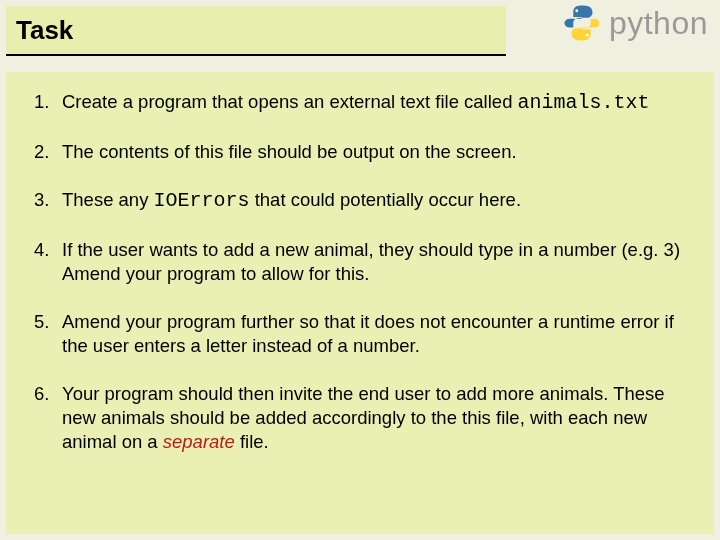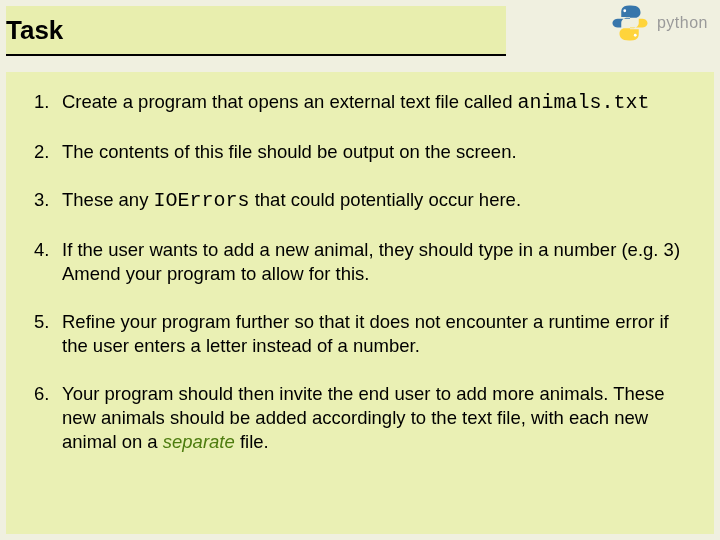--- a/index.html
+++ b/index.html
@@ -22,20 +22,21 @@
   }
   .header-bar {
     position: absolute;
     top: 6px;
     left: 6px;
     width: 500px;
     height: 48px;
     background: #e8eeae;
     display: flex;
     align-items: center;
+    padding-left: 10px;
   }
   .header-title {
     font-size: 26px;
     font-weight: bold;
     color: #000;
   }
   .header-underline {
     position: absolute;
     top: 54px;
     left: 6px;
@@ -46,21 +47,21 @@
   .logo-wrap {
     position: absolute;
     top: 2px;
     right: 12px;
     display: flex;
     align-items: center;
     gap: 6px;
   }
   .logo-text {
     font-family: "Trebuchet MS", Arial, sans-serif;
-    font-size: 16px;
+    font-size: 32px;
     color: #9a9a9a;
     letter-spacing: 0.5px;
   }
   .task-list {
     list-style: none;
     counter-reset: item;
   }
   .task-item {
     color: #000;
     font-size: 18.5px;
@@ -75,45 +76,45 @@
     position: absolute;
     left: 0;
     top: 0;
   }
   .mono {
     font-family: "Courier New", Courier, monospace;
     font-size: 20px;
   }
   .emph {
     font-style: italic;
-    color: #4d7c0f;
+    color: #b91c1c;
   }
 </style>
 </head>
 <body>
 
 <div class="content-panel">
   <ol class="task-list">
     <li class="task-item">
       <span>Create a program that opens an external text file called </span><span class="mono">animals.txt</span>
     </li>
     <li class="task-item">
       <span>The contents of this file should be output on the screen.</span>
     </li>
     <li class="task-item">
       <span>These any </span><span class="mono">IOErrors</span><span> that could potentially occur here.</span>
     </li>
     <li class="task-item">
       <span>If the user wants to add a new animal, they should type in a number (e.g. 3) Amend your program to allow for this.</span>
     </li>
     <li class="task-item">
-      <span>Refine your program further so that it does not encounter a runtime error if the user enters a letter instead of a number.</span>
+      <span>Amend your program further so that it does not encounter a runtime error if the user enters a letter instead of a number.</span>
     </li>
     <li class="task-item">
-      <span>Your program should then invite the end user to add more animals. These new animals should be added accordingly to the text file, with each new animal on a </span><span class="emph">separate</span><span> file.</span>
+      <span>Your program should then invite the end user to add more animals. These new animals should be added accordingly to the this file, with each new animal on a </span><span class="emph">separate</span><span> file.</span>
     </li>
   </ol>
 </div>
 
 <div class="header-bar">
   <span class="header-title">Task</span>
 </div>
 <div class="header-underline"></div>
 
 <div class="logo-wrap">

